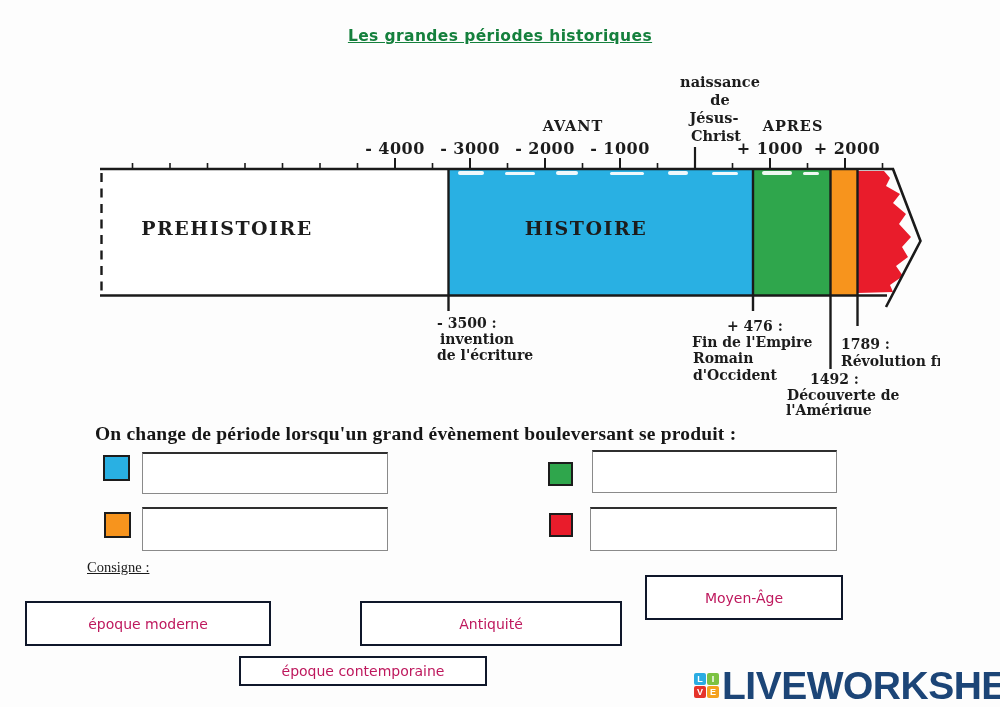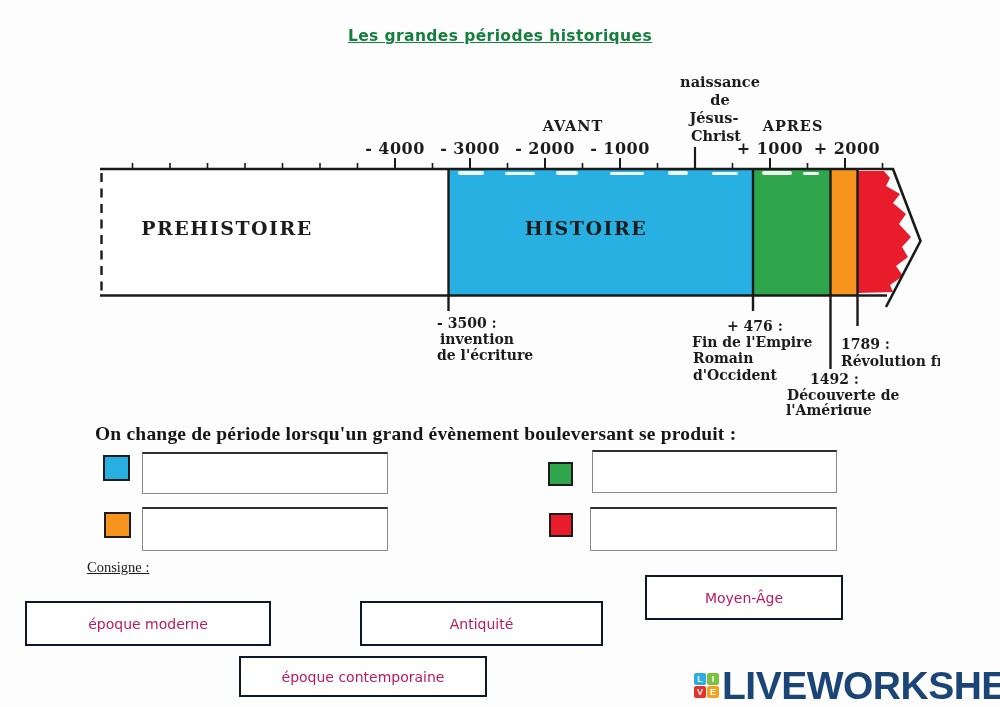--- a/index.html
+++ b/index.html
@@ -141,23 +141,23 @@
 
   <div class="swatch" style="left:104px;top:512px;width:27px;height:26px;background:#f7941d;"></div>
   <div class="dropbox" style="left:142px;top:507px;width:246px;height:44px;"></div>
 
   <div class="swatch" style="left:549px;top:513px;width:24px;height:24px;background:#e91c2b;"></div>
   <div class="dropbox" style="left:590px;top:507px;width:247px;height:44px;"></div>
 
   <div class="consigne-label">Consigne :</div>
 
   <div class="answer" style="left:25px;top:601px;width:246px;height:45px;">époque moderne</div>
-  <div class="answer" style="left:360px;top:601px;width:243px;height:45px;">Antiquité</div>
+  <div class="answer" style="left:360px;top:601px;width:262px;height:45px;">Antiquité</div>
   <div class="answer" style="left:645px;top:575px;width:198px;height:45px;">Moyen-Âge</div>
-  <div class="answer" style="left:239px;top:656px;width:248px;height:41px;">époque contemporaine</div>
+  <div class="answer" style="left:239px;top:656px;width:248px;height:30px;">époque contemporaine</div>
 
   <div class="logo">
     <div class="logo-grid">
       <div class="logo-tile" style="background:#2bace2;">L</div>
       <div class="logo-tile" style="background:#7cc242;">I</div>
       <div class="logo-tile" style="background:#e5332a;">V</div>
       <div class="logo-tile" style="background:#f4a11d;">E</div>
     </div>
     <div class="logo-text">LIVEWORKSHEETS</div>
   </div>

